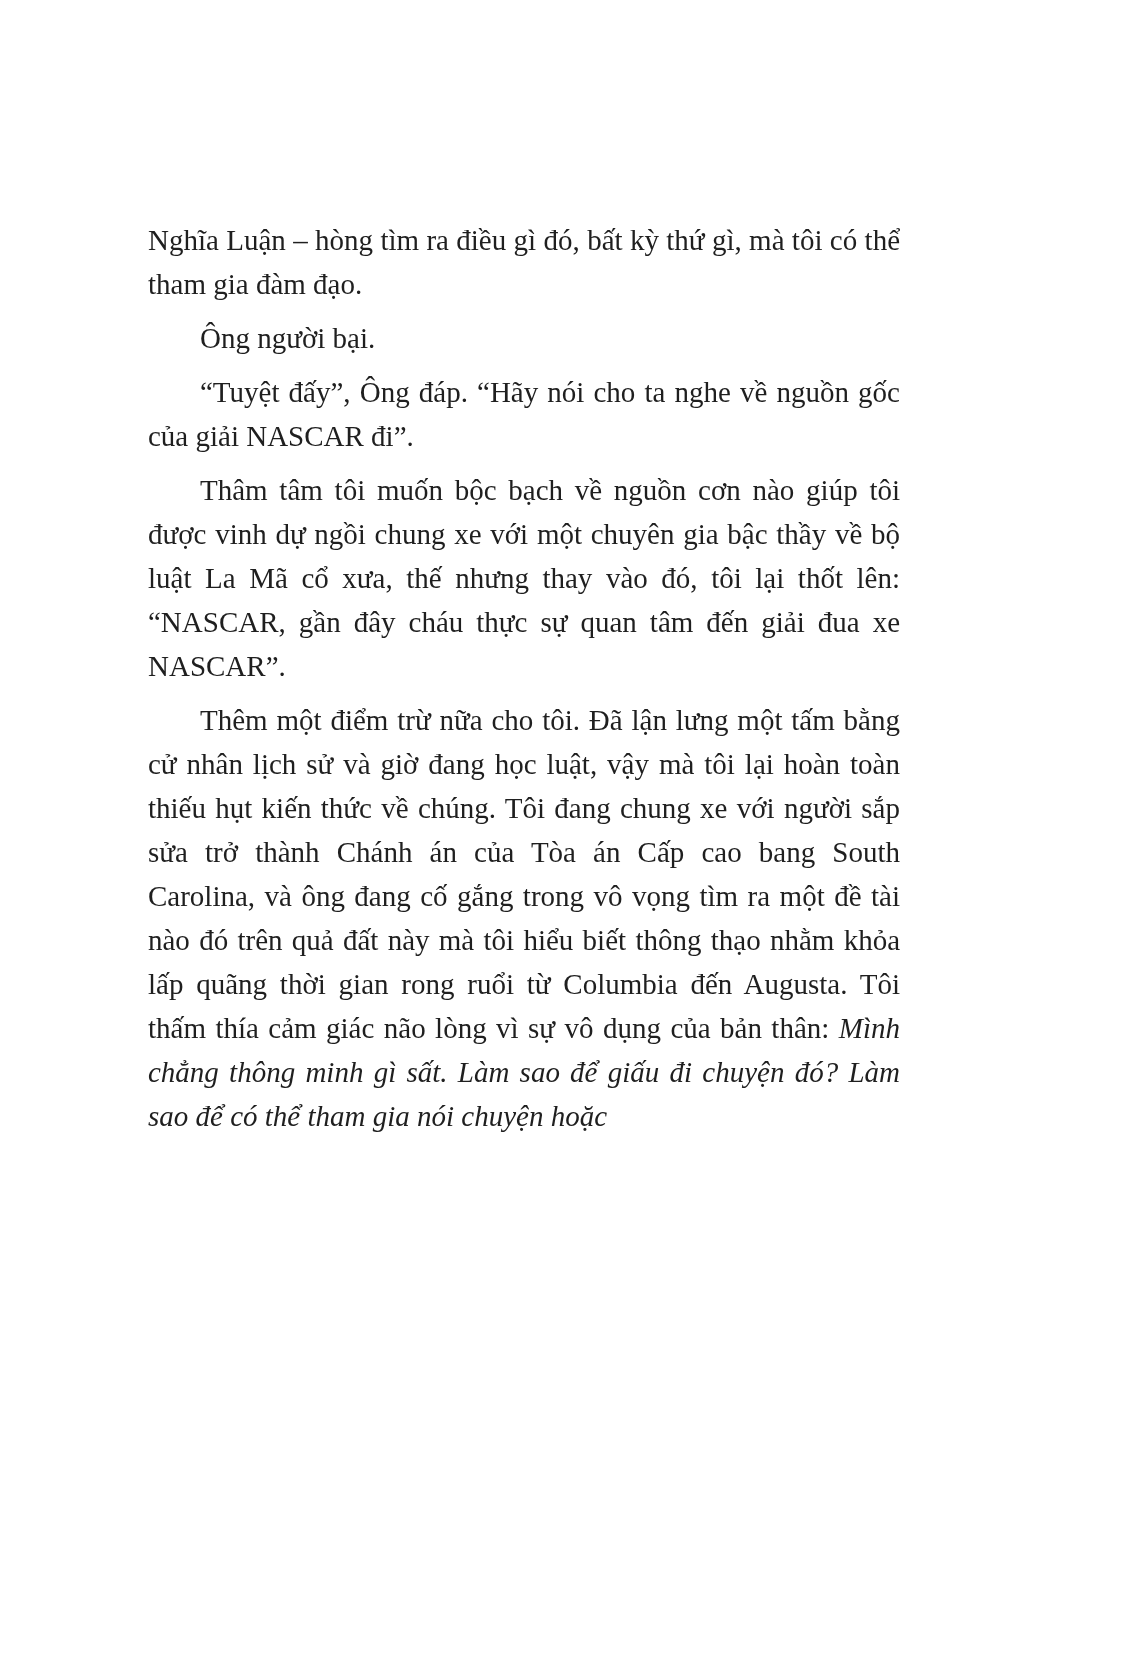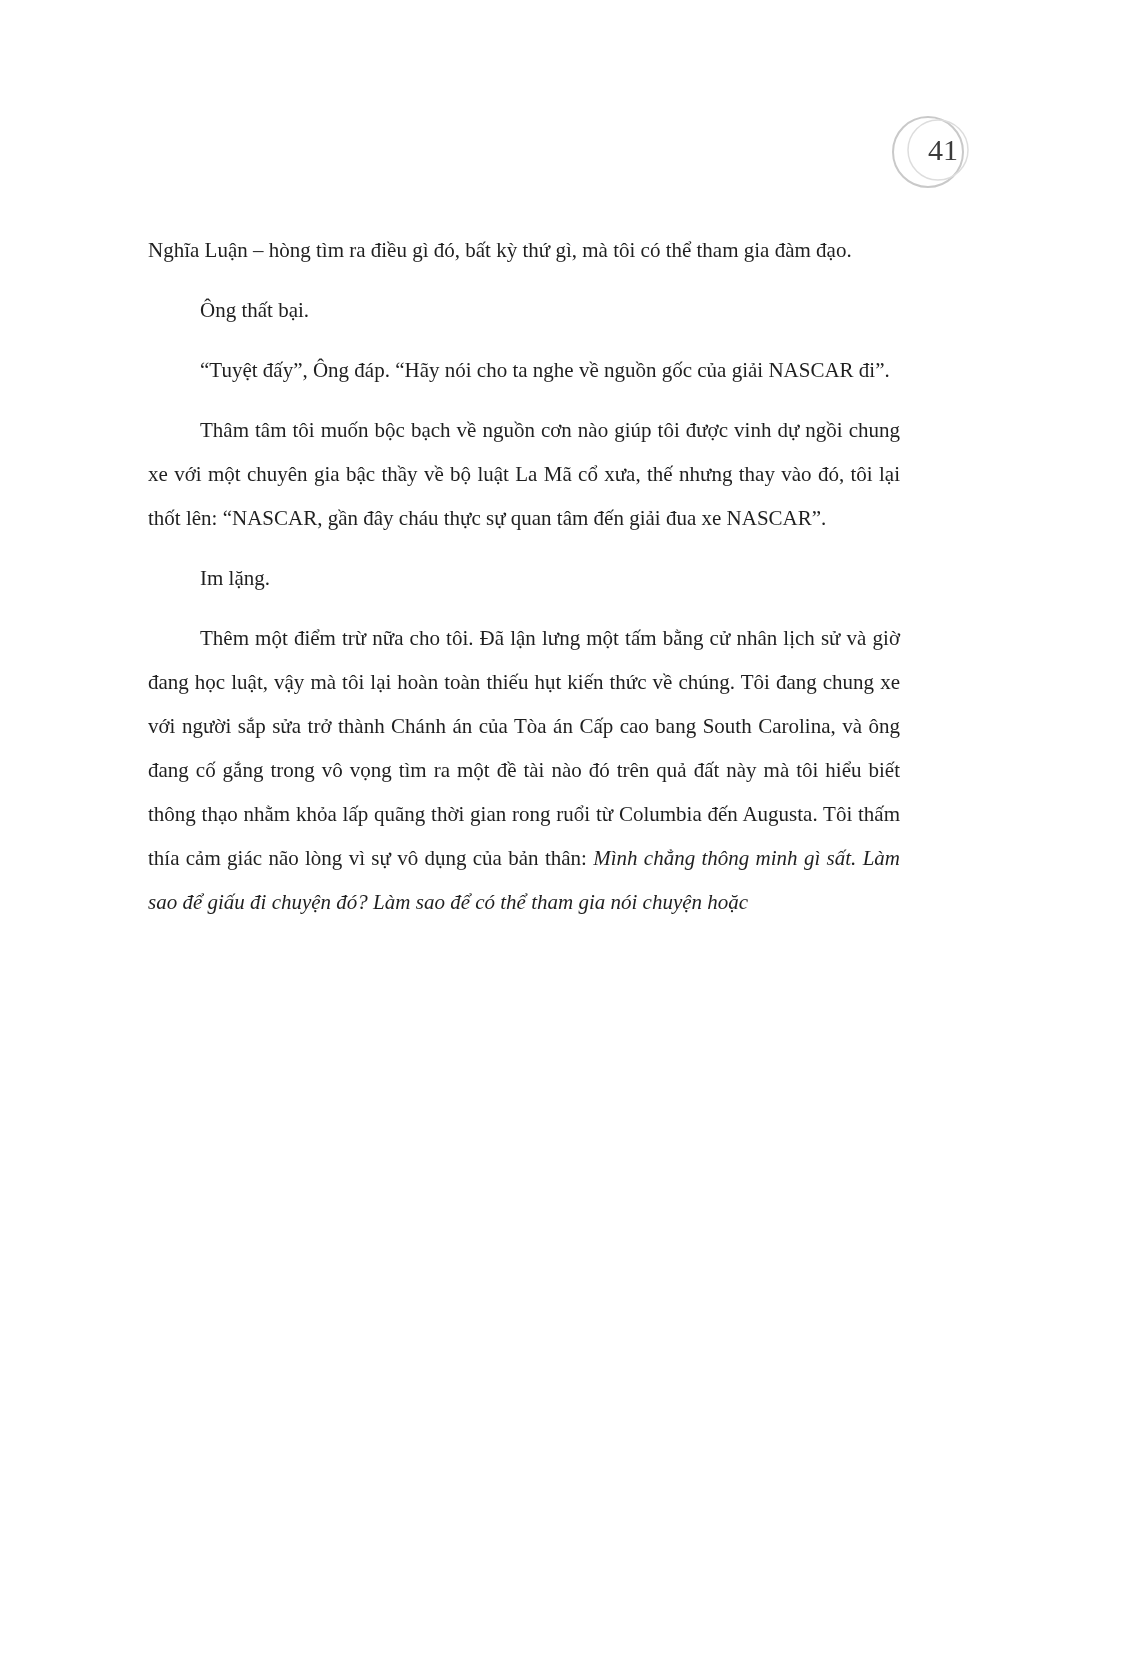--- a/index.html
+++ b/index.html
@@ -52,50 +52,42 @@
     color: #3b3b3b;
     font-style: normal;
   }
   .page-body {
     position: absolute;
     top: 212px;
     left: 148px;
     width: 752px;
   }
   .page-body p.para {
-    margin: 16px 0 10px 0;
-    font-size: 21px;
+    margin: 6px 0 10px 0;
+    font-size: 29px;
     line-height: 44px;
     text-align: justify;
     text-justify: inter-word;
     color: #1f1f1f;
   }
   .page-body p.para.indent {
     text-indent: 52px;
   }
   .page-body .it {
     font-style: italic;
   }
 </style>
 </head>
 <body>
 
 <div class="page">
 
 
-  <div class="page-number-ornament">
-    <svg viewBox="0 0 116 84" width="116" height="84">
-      <circle cx="44" cy="42" r="35" fill="none" stroke="#c9c9c9" stroke-width="2"></circle>
-      <circle cx="54" cy="40" r="30" fill="none" stroke="#dddddd" stroke-width="1.5"></circle>
-    </svg>
-    <span class="page-number">41</span>
-  </div>
 
   <div class="page-body">
       <p class="para"><span class="">Nghĩa Luận – hòng tìm ra điều gì đó, bất kỳ thứ gì, mà tôi có thể tham gia đàm đạo.</span></p>
-      <p class="para indent"><span class="">Ông thất bại.</span></p>
+      <p class="para indent"><span class="">Ông người bại.</span></p>
       <p class="para indent"><span class="">“Tuyệt đấy”, Ông đáp. “Hãy nói cho ta nghe về nguồn gốc của giải NASCAR đi”.</span></p>
       <p class="para indent"><span class="">Thâm tâm tôi muốn bộc bạch về nguồn cơn nào giúp tôi được vinh dự ngồi chung xe với một chuyên gia bậc thầy về bộ luật La Mã cổ xưa, thế nhưng thay vào đó, tôi lại thốt lên: “NASCAR, gần đây cháu thực sự quan tâm đến giải đua xe NASCAR”.</span></p>
-      <p class="para indent"><span class="">Im lặng.</span></p>
       <p class="para indent"><span class="">Thêm một điểm trừ nữa cho tôi. Đã lận lưng một tấm bằng cử nhân lịch sử và giờ đang học luật, vậy mà tôi lại hoàn toàn thiếu hụt kiến thức về chúng. Tôi đang chung xe với người sắp sửa trở thành Chánh án của Tòa án Cấp cao bang South Carolina, và ông đang cố gắng trong vô vọng tìm ra một đề tài nào đó trên quả đất này mà tôi hiểu biết thông thạo nhằm khỏa lấp quãng thời gian rong ruổi từ Columbia đến Augusta. Tôi thấm thía cảm giác não lòng vì sự vô dụng của bản thân: </span><span class="it">Mình chẳng thông minh gì sất. Làm sao để giấu đi chuyện đó? Làm sao để có thể tham gia nói chuyện hoặc</span></p>
     </div>
 
 </div>
 
 </body></html>

